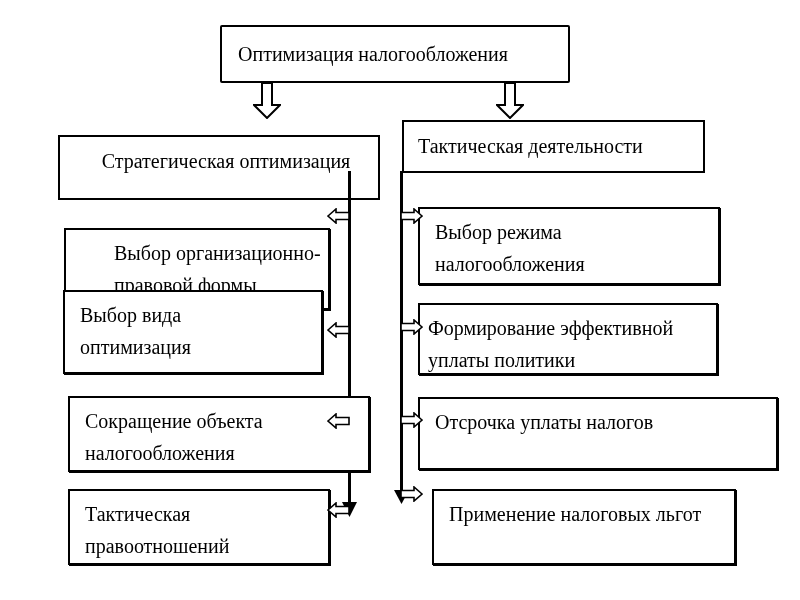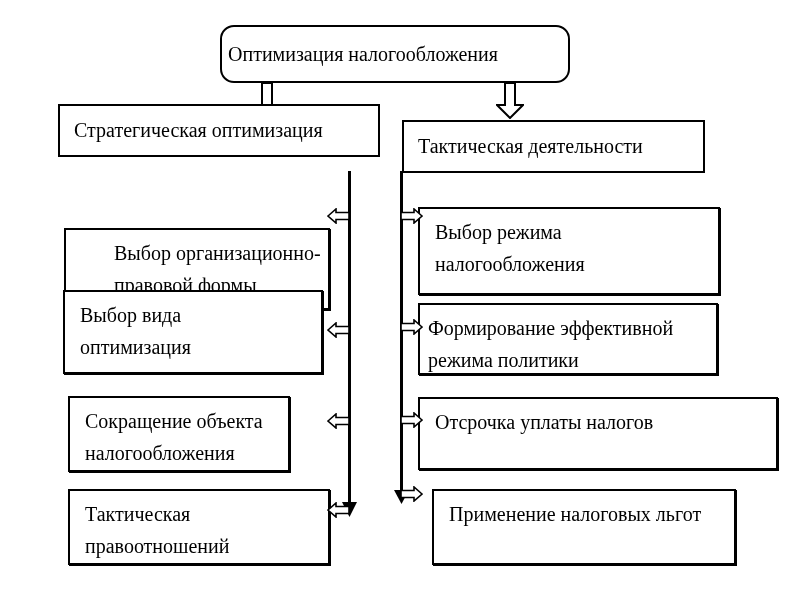--- a/index.html
+++ b/index.html
@@ -14,24 +14,24 @@
 
   .box {
     position: absolute;
     background: #ffffff;
     border: 2px solid #000000;
     box-shadow: 1px 1px 0 0 #000000;
     font-size: 20px;
     line-height: 32px;
   }
   .root-box {
-    border-radius: 14px;
+    border-radius: 2px;
     box-shadow: none;
     display: flex; align-items: center;
-    padding-left: 6px;
+    padding-left: 16px;
     text-align: center;
   }
   .header-box { padding: 8px 0 0 14px; box-shadow: none; }
   .item-box { padding: 7px 0 0 15px; }
   .vline { position: absolute; width: 3px; background: #000000; }
   .icon { position: absolute; display: block; }
   .txt-line { white-space: nowrap; }
 </style>
 </head>
 <body>
@@ -42,21 +42,21 @@
     <span>Оптимизация налогообложения</span>
   </div>
 
   <svg class="icon" style="left:253px; top:82px;" width="28" height="37" viewBox="0 0 28 37">
     <polygon points="9,1 19,1 19,23 27,23 14,36 1,23 9,23" fill="#ffffff" stroke="#000000" stroke-width="2"></polygon>
   </svg>
   <svg class="icon" style="left:496px; top:82px;" width="28" height="37" viewBox="0 0 28 37">
     <polygon points="9,1 19,1 19,23 27,23 14,36 1,23 9,23" fill="#ffffff" stroke="#000000" stroke-width="2"></polygon>
   </svg>
 
-  <div class="box header-box" style="left:58px; top:104px; width:322px; height:53px;">
+  <div class="box header-box" style="left:58px; top:135px; width:322px; height:65px;text-align:center;">
     <div class="txt-line">Стратегическая оптимизация</div>
   </div>
   <div class="box header-box" style="left:402px; top:120px; width:303px; height:53px;">
     <div class="txt-line">Тактическая деятельности</div>
   </div>
 
   <div class="vline" style="left:348px; top:171px; height:332px;"></div>
   <svg class="icon" style="left:342px; top:502px;" width="15" height="15" viewBox="0 0 15 15">
     <polygon points="0,0 15,0 7.5,15" fill="#000000"></polygon>
   </svg>
@@ -67,36 +67,36 @@
   </svg>
 
   <div class="box item-box" style="left:64px; top:228px; width:266px; height:82px;padding-left:48px;">
     <div class="txt-line">Выбор организационно-</div>
     <div class="txt-line">правовой формы</div>
   </div>
   <div class="box item-box" style="left:63px; top:290px; width:260px; height:84px;">
     <div class="txt-line">Выбор вида</div>
     <div class="txt-line">оптимизация</div>
   </div>
-  <div class="box item-box" style="left:68px; top:396px; width:222px; height:76px;">
+  <div class="box item-box" style="left:68px; top:396px; width:302px; height:76px;">
     <div class="txt-line">Сокращение объекта</div>
     <div class="txt-line">налогообложения</div>
   </div>
   <div class="box item-box" style="left:68px; top:489px; width:262px; height:76px;">
     <div class="txt-line">Тактическая</div>
     <div class="txt-line">правоотношений</div>
   </div>
 
-  <div class="box item-box" style="left:418px; top:207px; width:302px; height:88px;">
+  <div class="box item-box" style="left:418px; top:207px; width:302px; height:78px;">
     <div class="txt-line">Выбор режима</div>
     <div class="txt-line">налогообложения</div>
   </div>
   <div class="box item-box" style="left:418px; top:303px; width:300px; height:72px;padding-left:8px;">
     <div class="txt-line">Формирование эффективной</div>
-    <div class="txt-line">режима политики</div>
+    <div class="txt-line">уплаты политики</div>
   </div>
   <div class="box item-box" style="left:418px; top:397px; width:360px; height:73px;">
     <div class="txt-line">Отсрочка уплаты налогов</div>
     <div class="txt-line"></div>
   </div>
   <div class="box item-box" style="left:418px; top:489px; width:304px; height:76px;margin-left:14px;">
     <div class="txt-line">Применение налоговых льгот</div>
     <div class="txt-line"></div>
   </div>
 

